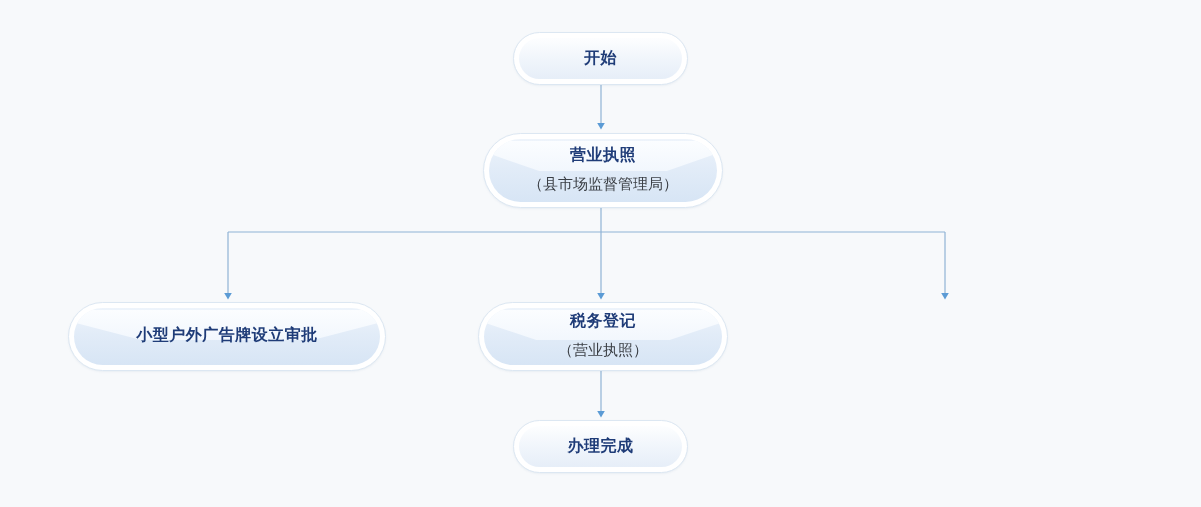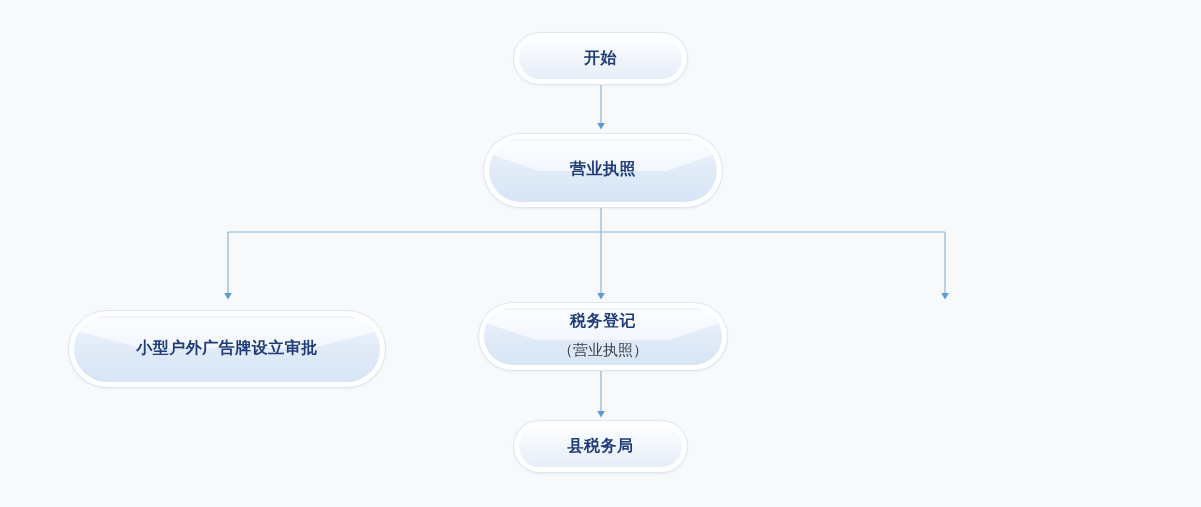--- a/index.html
+++ b/index.html
@@ -62,21 +62,21 @@
   .sub{
     position:relative;
     z-index:2;
     color:#3b3f45;
     white-space:nowrap;
   }
 
   
   #node-start   {left:513px;top:32px; width:175px;height:53px;}
   #node-license {left:483px;top:133px;width:240px;height:75px;text-align:right;}
-  #node-ad      {left:68px; top:302px;width:318px;height:78px;margin-top:8px;}
+  #node-ad      {left:68px; top:302px;width:318px;height:69px;}
   #node-tax     {left:478px;top:302px;width:250px;height:69px;}
   #node-seal    {left:820px;top:302px;width:249px;height:69px;}
   #node-done    {left:513px;top:420px;width:175px;height:53px;}
 
   #node-start .title,#node-done .title{font-size:16px;}
   #node-license .title,#node-tax .title,#node-seal .title{font-size:16px;}
   #node-ad .title{font-size:16px;}
 
   .two-line .title{margin-top:-2px;}
   .two-line .sub{font-size:15px;margin-top:9px;}
@@ -126,20 +126,21 @@
     <div class="inner">
 
       <div class="title">开始</div>
     </div>
   </div>
 
   <div class="node two-line" id="node-license">
     <div class="inner">
       <div class="ribbon"></div>
       <div class="title">营业执照</div>
+      <div class="sub">（县市场监督管理局）</div>
     </div>
   </div>
 
   <div class="node two-line" id="node-ad">
     <div class="inner">
       <div class="ribbon"></div>
       <div class="title">小型户外广告牌设立审批</div>
     </div>
   </div>
 
@@ -148,17 +149,17 @@
       <div class="ribbon"></div>
       <div class="title">税务登记</div>
       <div class="sub">（营业执照）</div>
     </div>
   </div>
 
 
   <div class="node simple" id="node-done">
     <div class="inner">
 
-      <div class="title">县税务局</div>
+      <div class="title">办理完成</div>
     </div>
   </div>
 
 </div>
 
 </body></html>

